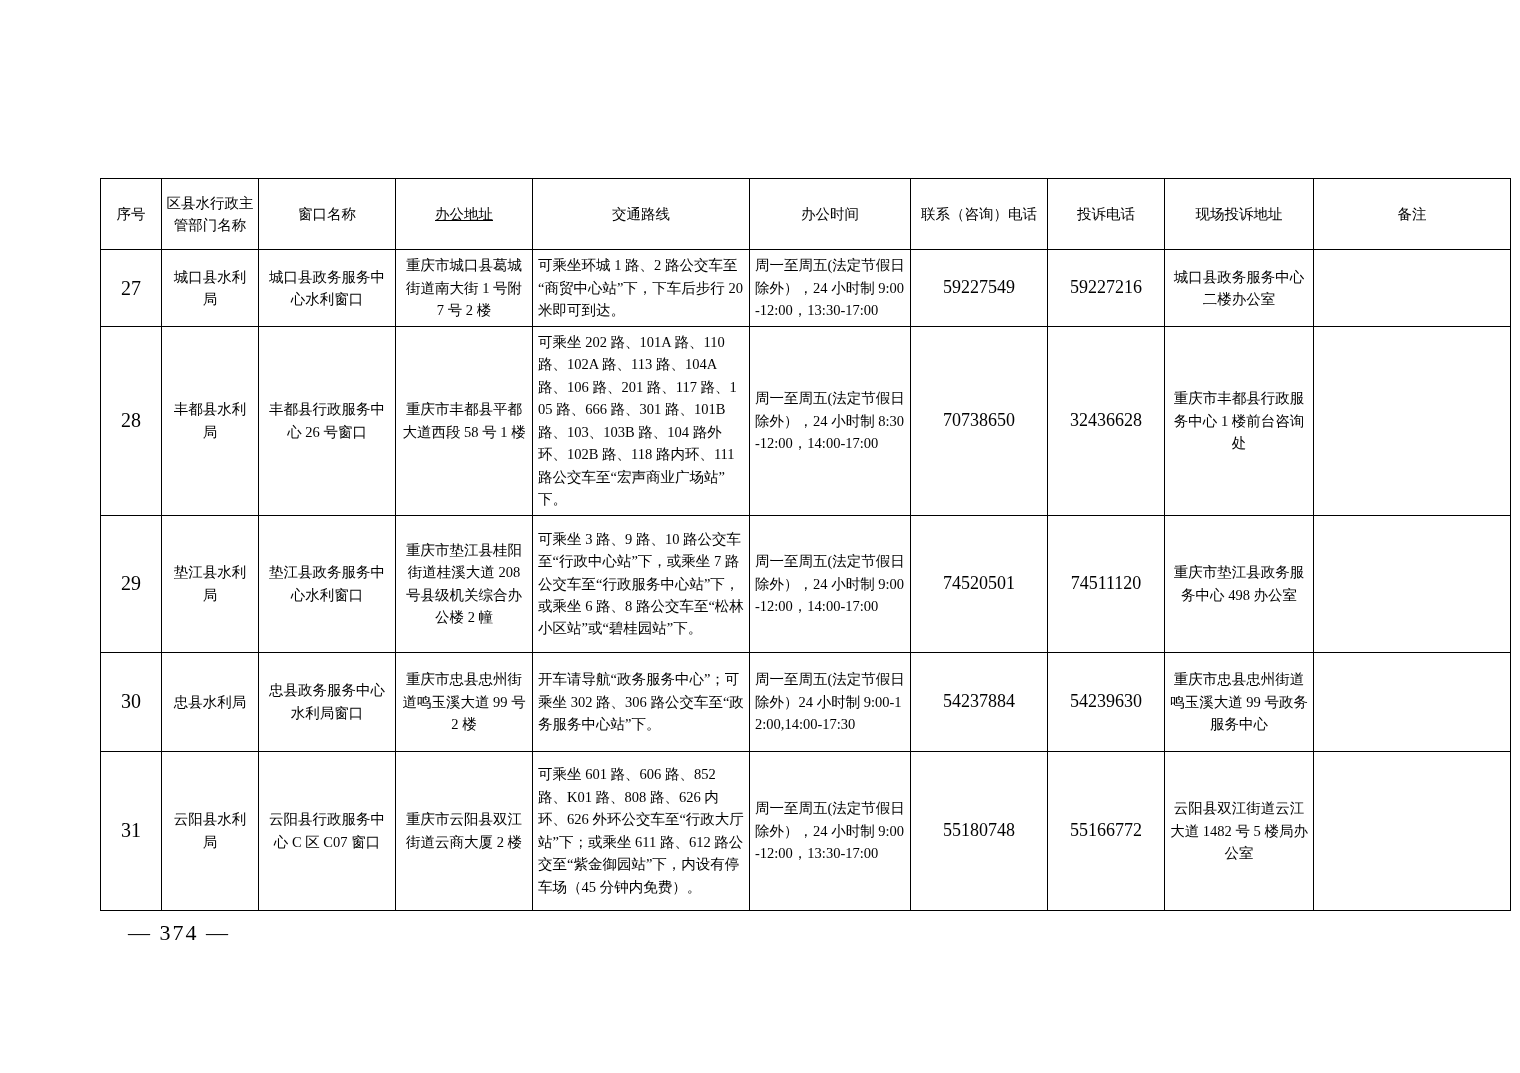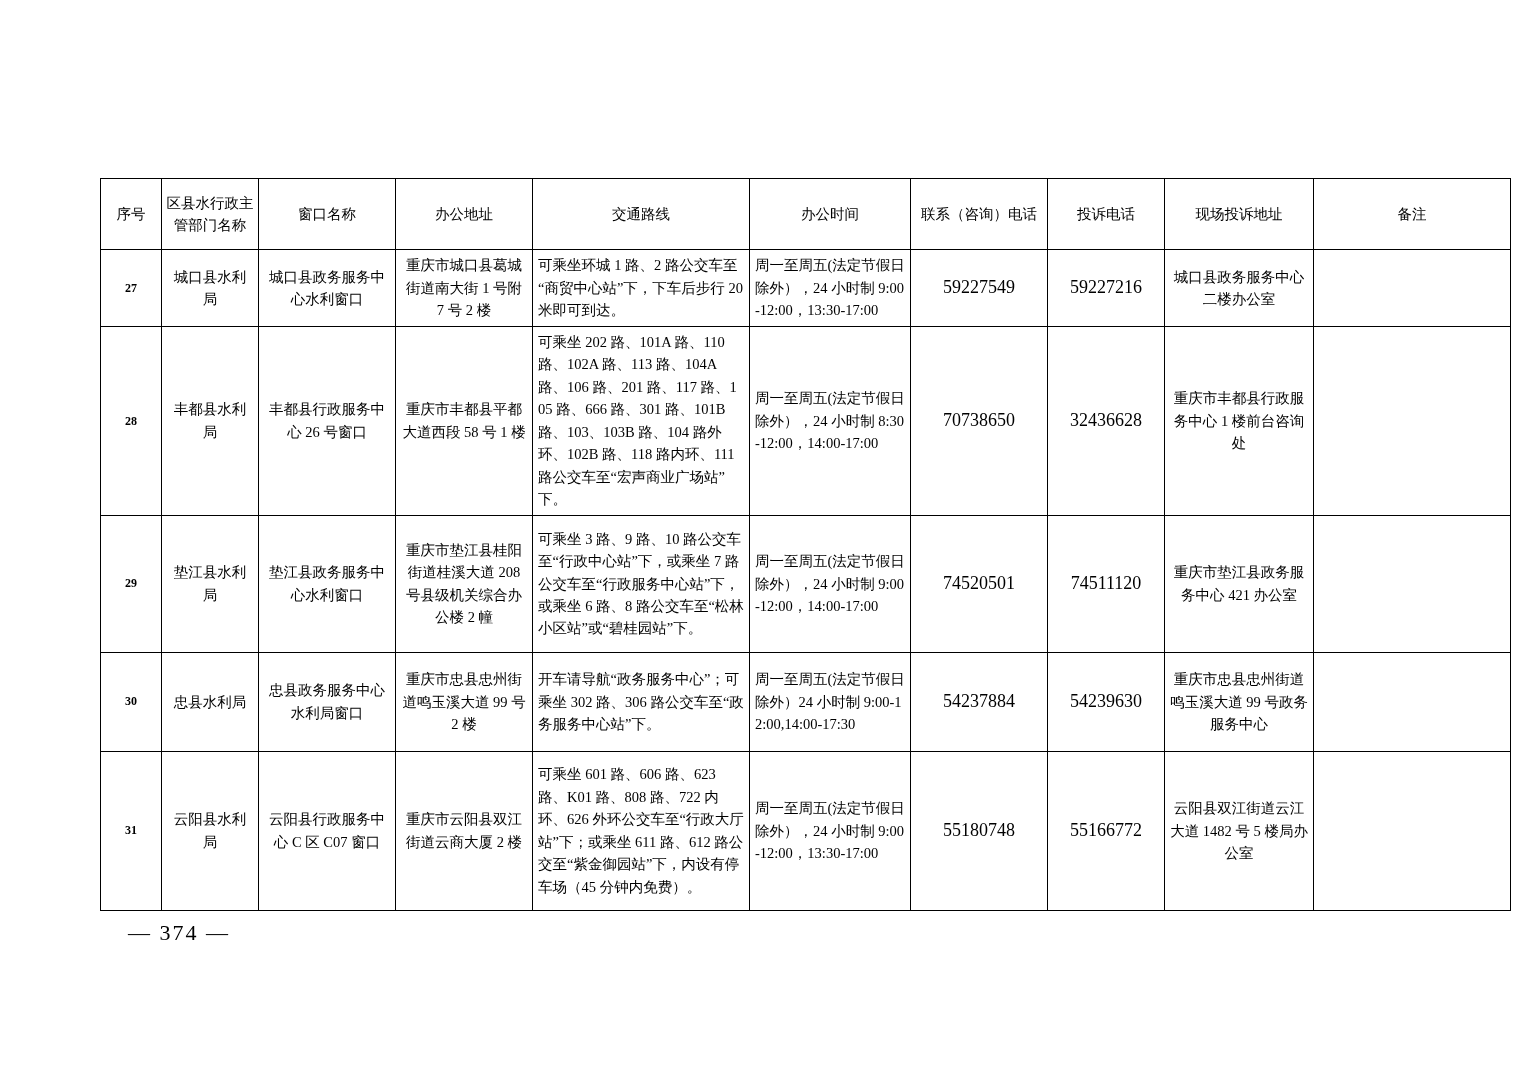--- a/index.html
+++ b/index.html
@@ -41,30 +41,30 @@
     font-weight: normal;
     word-break: break-all;
   }
   .doc-table thead td {
     height: 66px;
     padding: 2px 4px;
   }
   .col-seq      { width: 52px; }
   .col-dept     { width: 88px; }
   .col-window   { width: 128px; }
-  .col-address  { width: 128px; }
+  .col-address  { width: 128px; text-decoration: underline; }
   .col-route    { width: 208px; margin-top: 35px; }
   .col-hours    { width: 152px; }
   .col-tel      { width: 128px; }
   .col-complain { width: 108px; }
   .col-site     { width: 140px; }
   .col-remark   { width: 188px; }
 
   td.route-cell, td.hours-cell { text-align: left; }
-  td.seq-cell { font-size: 12px; font-weight: bold; }
+  td.seq-cell { font-size: 20px; }
   td.tel-cell { font-size: 18px; }
 
   .row-27 td { height: 68px; }
   .row-28 td { height: 140px; }
   .row-29 td { height: 128px; }
   .row-30 td { height: 90px; }
   .row-31 td { height: 150px; }
 
   .page-number {
     position: absolute;
@@ -122,41 +122,41 @@
       </tr>
       <tr class="row-29">
         <td class="seq-cell">29</td>
         <td>垫江县水利局</td>
         <td>垫江县政务服务中心水利窗口</td>
         <td>重庆市垫江县桂阳街道桂溪大道 208 号县级机关综合办公楼 2 幢</td>
         <td class="route-cell">可乘坐 3 路、9 路、10 路公交车至“行政中心站”下，或乘坐 7 路公交车至“行政服务中心站”下，或乘坐 6 路、8 路公交车至“松林小区站”或“碧桂园站”下。</td>
         <td class="hours-cell">周一至周五(法定节假日除外），24 小时制 9:00-12:00，14:00-17:00</td>
         <td class="tel-cell">74520501</td>
         <td class="tel-cell">74511120</td>
-        <td>重庆市垫江县政务服务中心 421 办公室</td>
+        <td>重庆市垫江县政务服务中心 498 办公室</td>
         <td></td>
       </tr>
       <tr class="row-30">
         <td class="seq-cell">30</td>
         <td>忠县水利局</td>
         <td>忠县政务服务中心水利局窗口</td>
         <td>重庆市忠县忠州街道鸣玉溪大道 99 号 2 楼</td>
         <td class="route-cell">开车请导航“政务服务中心”；可乘坐 302 路、306 路公交车至“政务服务中心站”下。</td>
         <td class="hours-cell">周一至周五(法定节假日除外）24 小时制 9:00-12:00,14:00-17:30</td>
         <td class="tel-cell">54237884</td>
         <td class="tel-cell">54239630</td>
         <td>重庆市忠县忠州街道鸣玉溪大道 99 号政务服务中心</td>
         <td></td>
       </tr>
       <tr class="row-31">
         <td class="seq-cell">31</td>
         <td>云阳县水利局</td>
         <td>云阳县行政服务中心 C 区 C07 窗口</td>
         <td>重庆市云阳县双江街道云商大厦 2 楼</td>
-        <td class="route-cell">可乘坐 601 路、606 路、623 路、K01 路、808 路、722 内环、626 外环公交车至“行政大厅站”下；或乘坐 611 路、612 路公交至“紫金御园站”下，内设有停车场（45 分钟内免费）。</td>
+        <td class="route-cell">可乘坐 601 路、606 路、852 路、K01 路、808 路、626 内环、626 外环公交车至“行政大厅站”下；或乘坐 611 路、612 路公交至“紫金御园站”下，内设有停车场（45 分钟内免费）。</td>
         <td class="hours-cell">周一至周五(法定节假日除外），24 小时制 9:00-12:00，13:30-17:00</td>
         <td class="tel-cell">55180748</td>
         <td class="tel-cell">55166772</td>
         <td>云阳县双江街道云江大道 1482 号 5 楼局办公室</td>
         <td></td>
       </tr>
     </tbody>
   </table>
 
   <div class="page-number">— 374 —</div>

